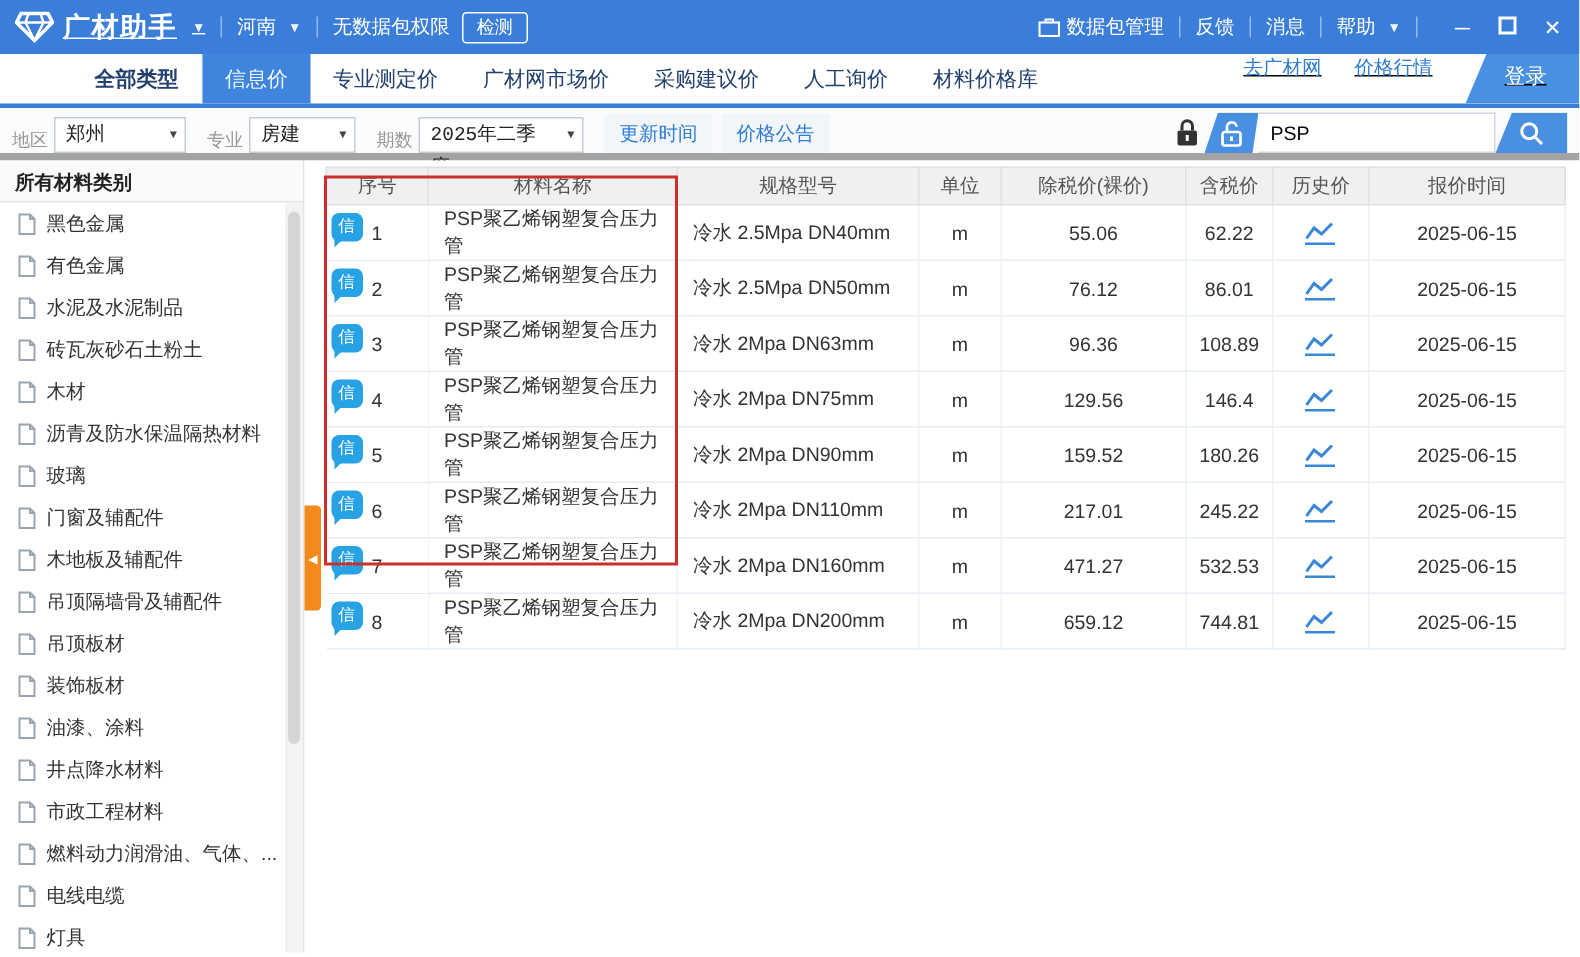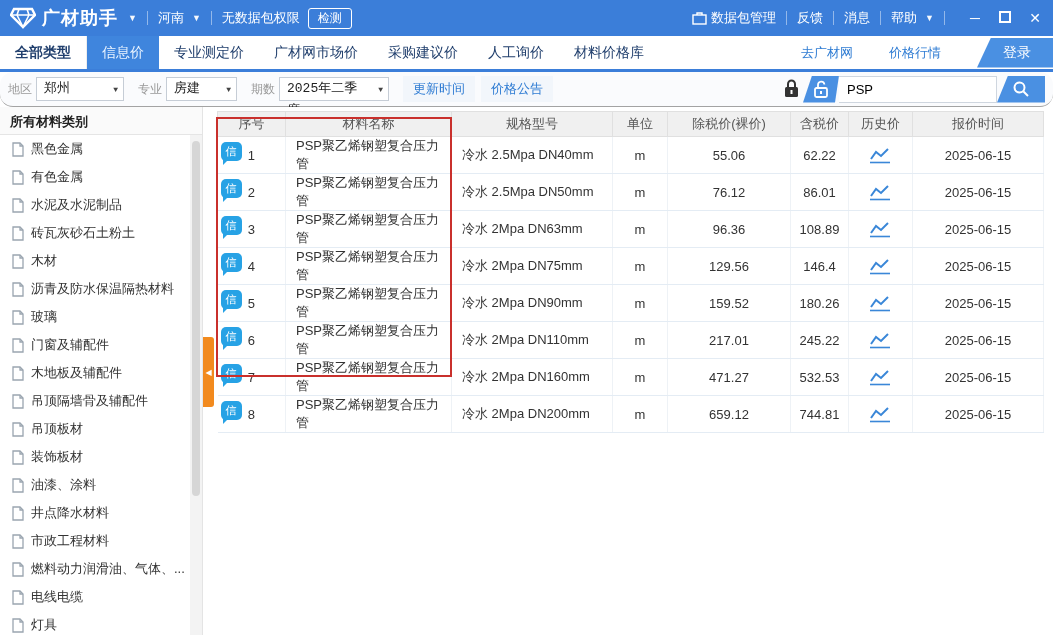--- a/index.html
+++ b/index.html
@@ -1,43 +1,43 @@
 <!DOCTYPE html>
 <html><head>
 <meta charset="utf-8">
 <style>
   * { margin:0; padding:0; box-sizing:border-box; }
   html,body { width:1053px; height:638px; overflow:hidden; }
   body { font-family:"Liberation Sans","DejaVu Sans",sans-serif; font-size:13px; background:#fff; position:relative; }
 
   
   .titlebar { height:36px; background:#3b7ed9; color:#fff; display:flex; align-items:center; padding:0 10px; }
-  .logo-wrap { display:flex; align-items:center; gap:6px; }
+  .logo-wrap { display:flex; align-items:center; gap:6px;text-decoration:underline; }
   .logo-gem { width:26px; height:22px; position:relative; }
   .logo-text { font-size:18px; font-weight:bold; letter-spacing:1px; }
   .caret { font-size:9px; margin-left:4px; opacity:.95; }
   .tb-sep { width:1px; height:14px; background:rgba(255,255,255,.45); margin:0 10px; }
   .tb-item { display:flex; align-items:center; gap:4px; font-size:13px; cursor:default; }
   .check-btn { border:1px solid #fff; border-radius:3px; padding:1px 9px; font-size:12px; margin-left:8px; }
   .tb-right { margin-left:auto; display:flex; align-items:center; }
   .win-btns { display:flex; align-items:center; gap:14px; margin-left:12px; }
   .win-btn { width:16px; text-align:center; font-size:14px; line-height:16px; }
   .max-box { width:12px; height:12px; border:2px solid #fff; display:inline-block; }
 
   
-  .navbar { height:36px; background:#fff; border-bottom:3px solid #3b7ed9; display:flex; align-items:stretch; }
+  .navbar { height:36px; background:#fff; border-bottom:3px solid #3b7ed9; display:flex; align-items:stretch;padding-left:48px; }
   .nav-tab { display:flex; align-items:center; padding:0 15px; color:#22406e; font-size:14px; cursor:pointer; }
   .nav-tab.first { font-weight:bold; border-right:1px solid #eee; }
   .nav-tab.active { background:#3f85dd; color:#eaf4ff; }
-  .nav-right { margin-left:auto; display:flex; align-items:center; gap:36px; padding-right:0; }
+  .nav-right { margin-left:auto; display:flex; gap:22px; padding-right:0;text-decoration:underline; }
   .nav-link { color:#2f7cd3; font-size:13px; cursor:pointer; }
   .login-btn { background:#4a90e2; color:#fff; padding:6px 22px 6px 26px; clip-path:polygon(14px 0,100% 0,100% 100%,0 100%); font-size:14px; cursor:pointer; }
 
   
-  .filterbar { height:35px; background:#fafbfd; border-bottom:1px solid #a3a3a3; display:flex; align-items:center; padding:0 8px;border-radius:13px; }
+  .filterbar { height:35px; background:#fafbfd; border-bottom:5px solid #a3a3a3; display:flex; align-items:flex-end; padding:0 8px; }
   .f-label { color:#999; margin-right:4px; font-size:12px; }
   .select { background:#fff; border:1px solid #c6cdd6; height:24px; line-height:22px; padding:0 18px 0 7px; position:relative; margin-right:14px; color:#222; cursor:pointer;font-family:Liberation Mono, monospace; }
   .select .sel-caret { position:absolute; right:5px; top:0; font-size:8px; color:#444; line-height:24px; }
   .f-link { color:#2f7cd3; background:#f2f6fb; padding:4px 10px; margin-right:6px; cursor:pointer; }
   .search-group { margin-left:auto; display:flex; align-items:center; height:27px; }
   .lock-plain { margin-right:3px; display:flex; align-items:center; cursor:pointer; }
   .lock-open-tab { background:#4a90e2; width:36px; height:27px; display:flex; align-items:center; justify-content:center; clip-path:polygon(9px 0,100% 0,calc(100% - 4px) 100%,0 100%); cursor:pointer; }
   .search-input { width:158px; height:27px; border:1px solid #cfd6df; border-left:none; padding:3px 8px; font-size:13px; color:#000; outline:none; background:#fff; }
   .search-btn { width:48px; height:27px; background:#4a90e2; display:flex; align-items:center; justify-content:center; clip-path:polygon(11px 0,100% 0,100% 100%,0 100%); cursor:pointer; }
 

